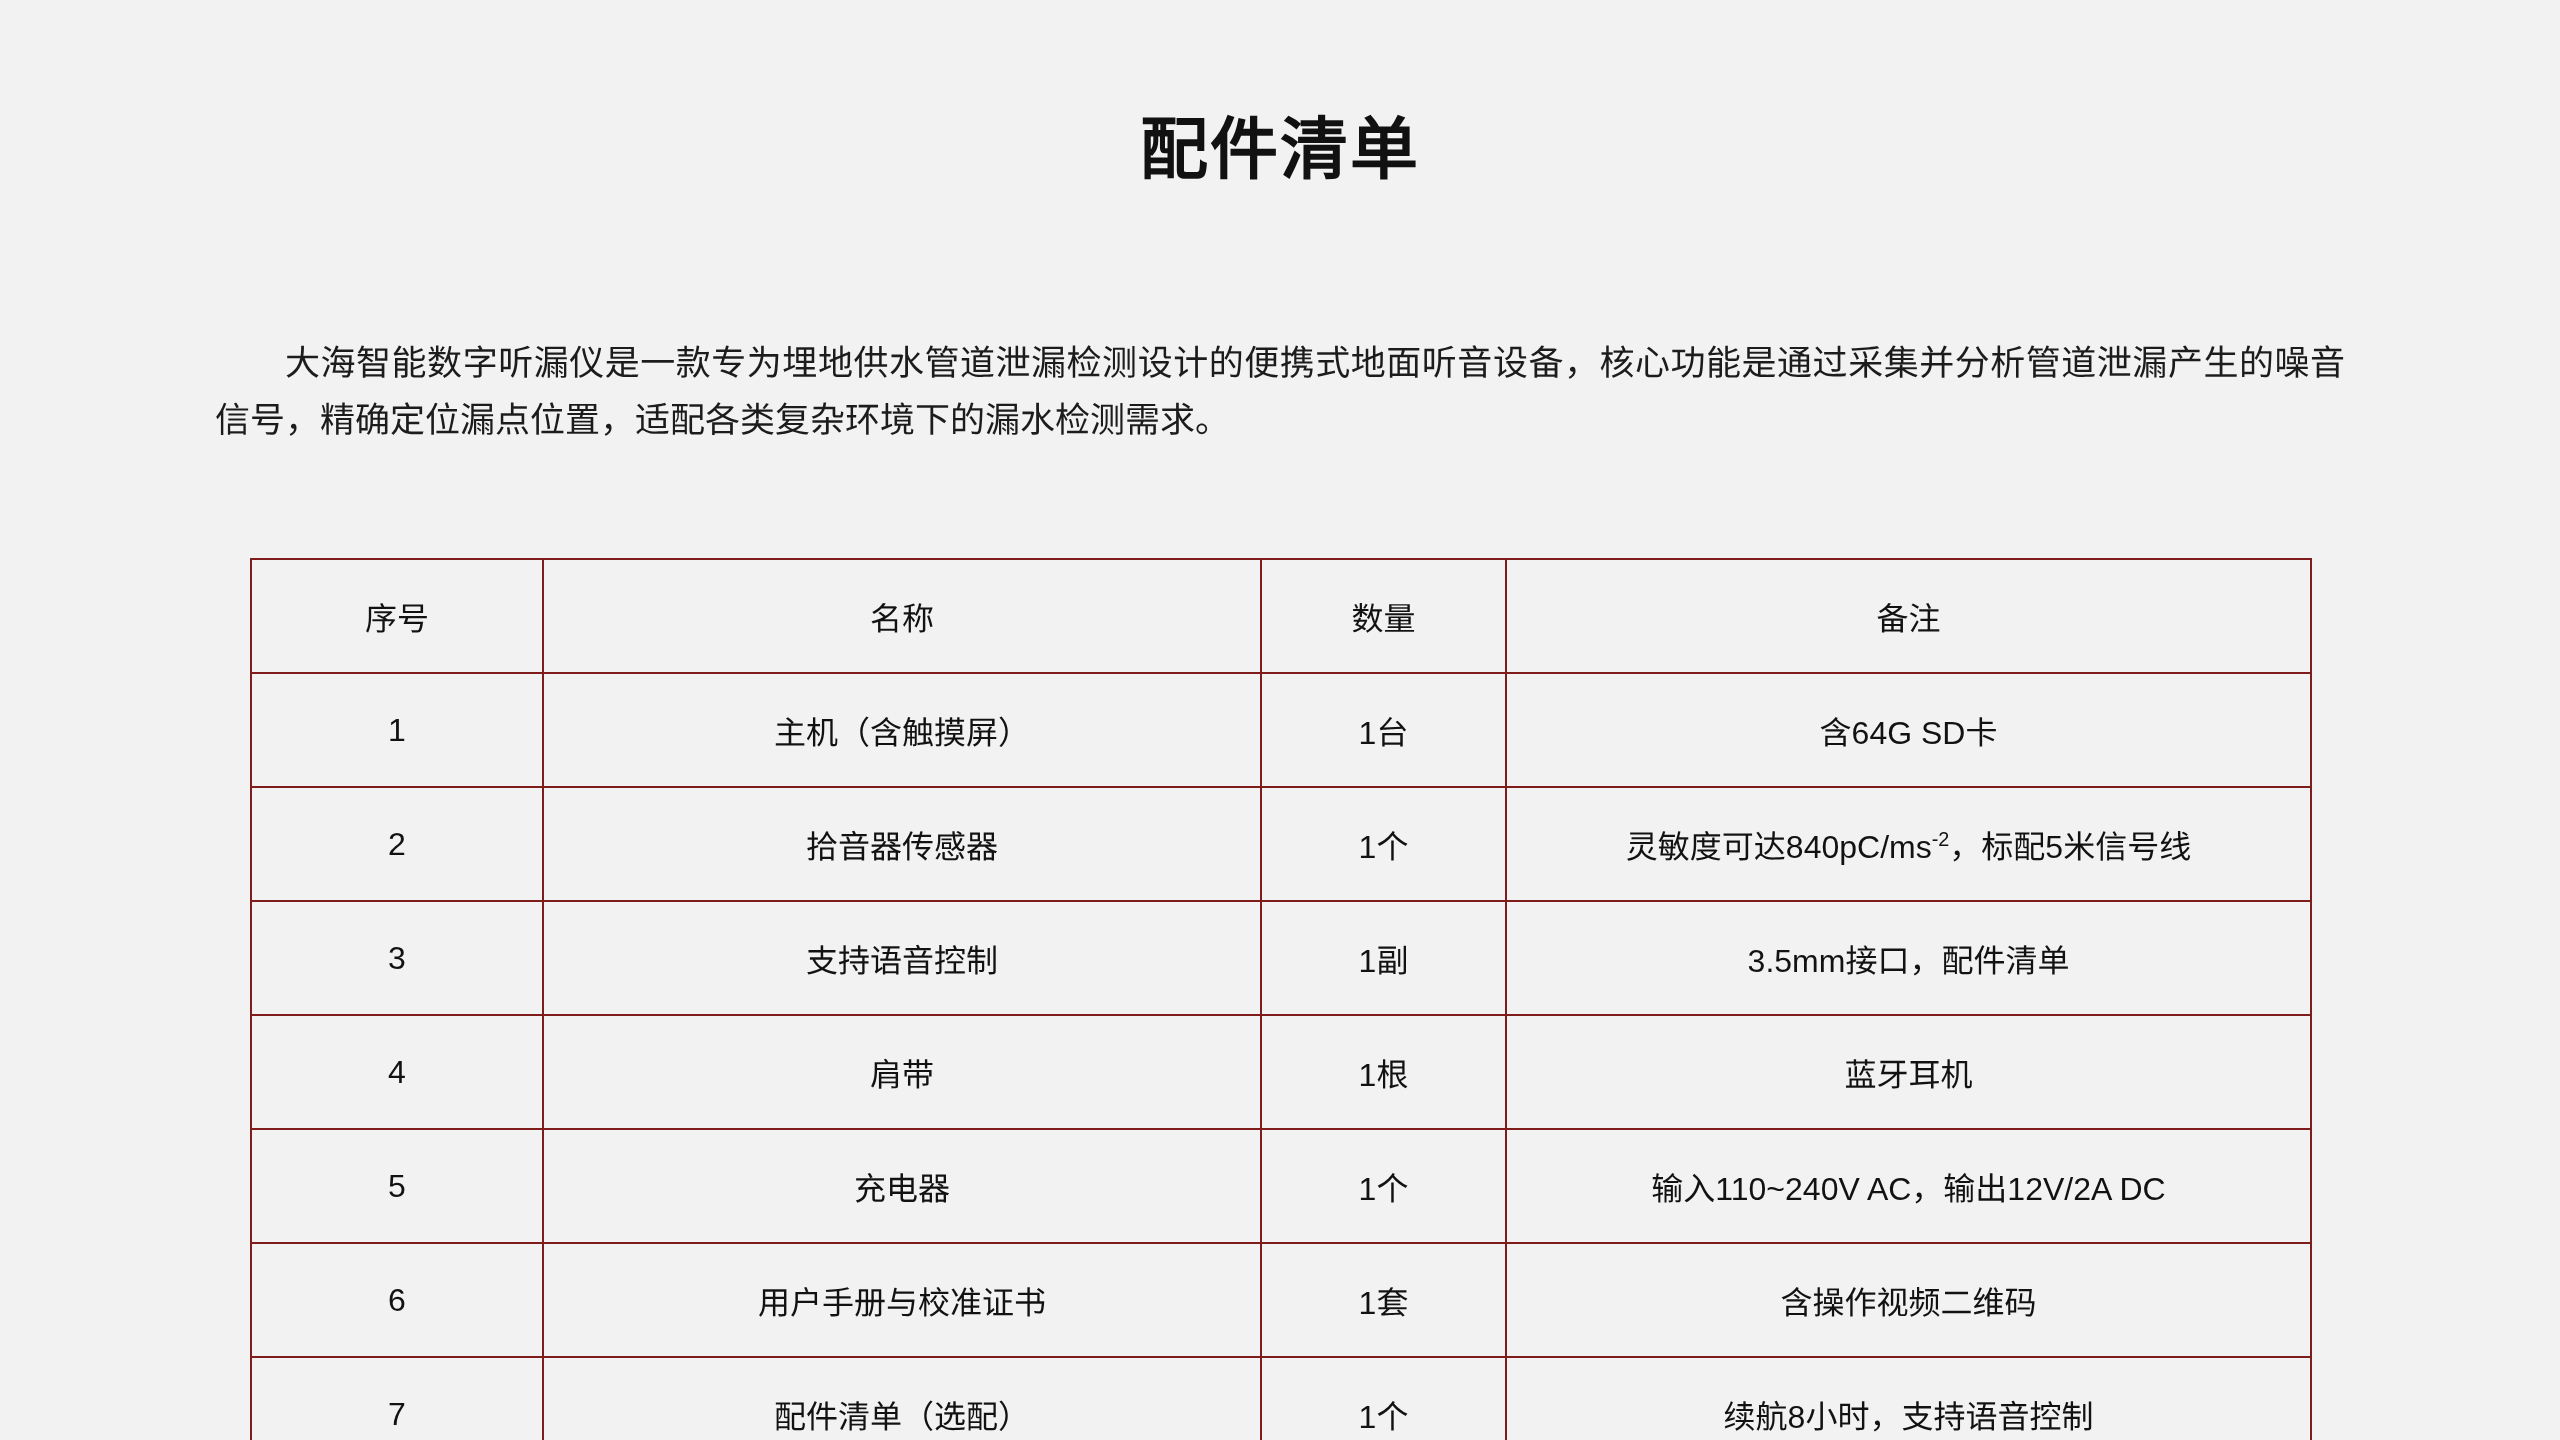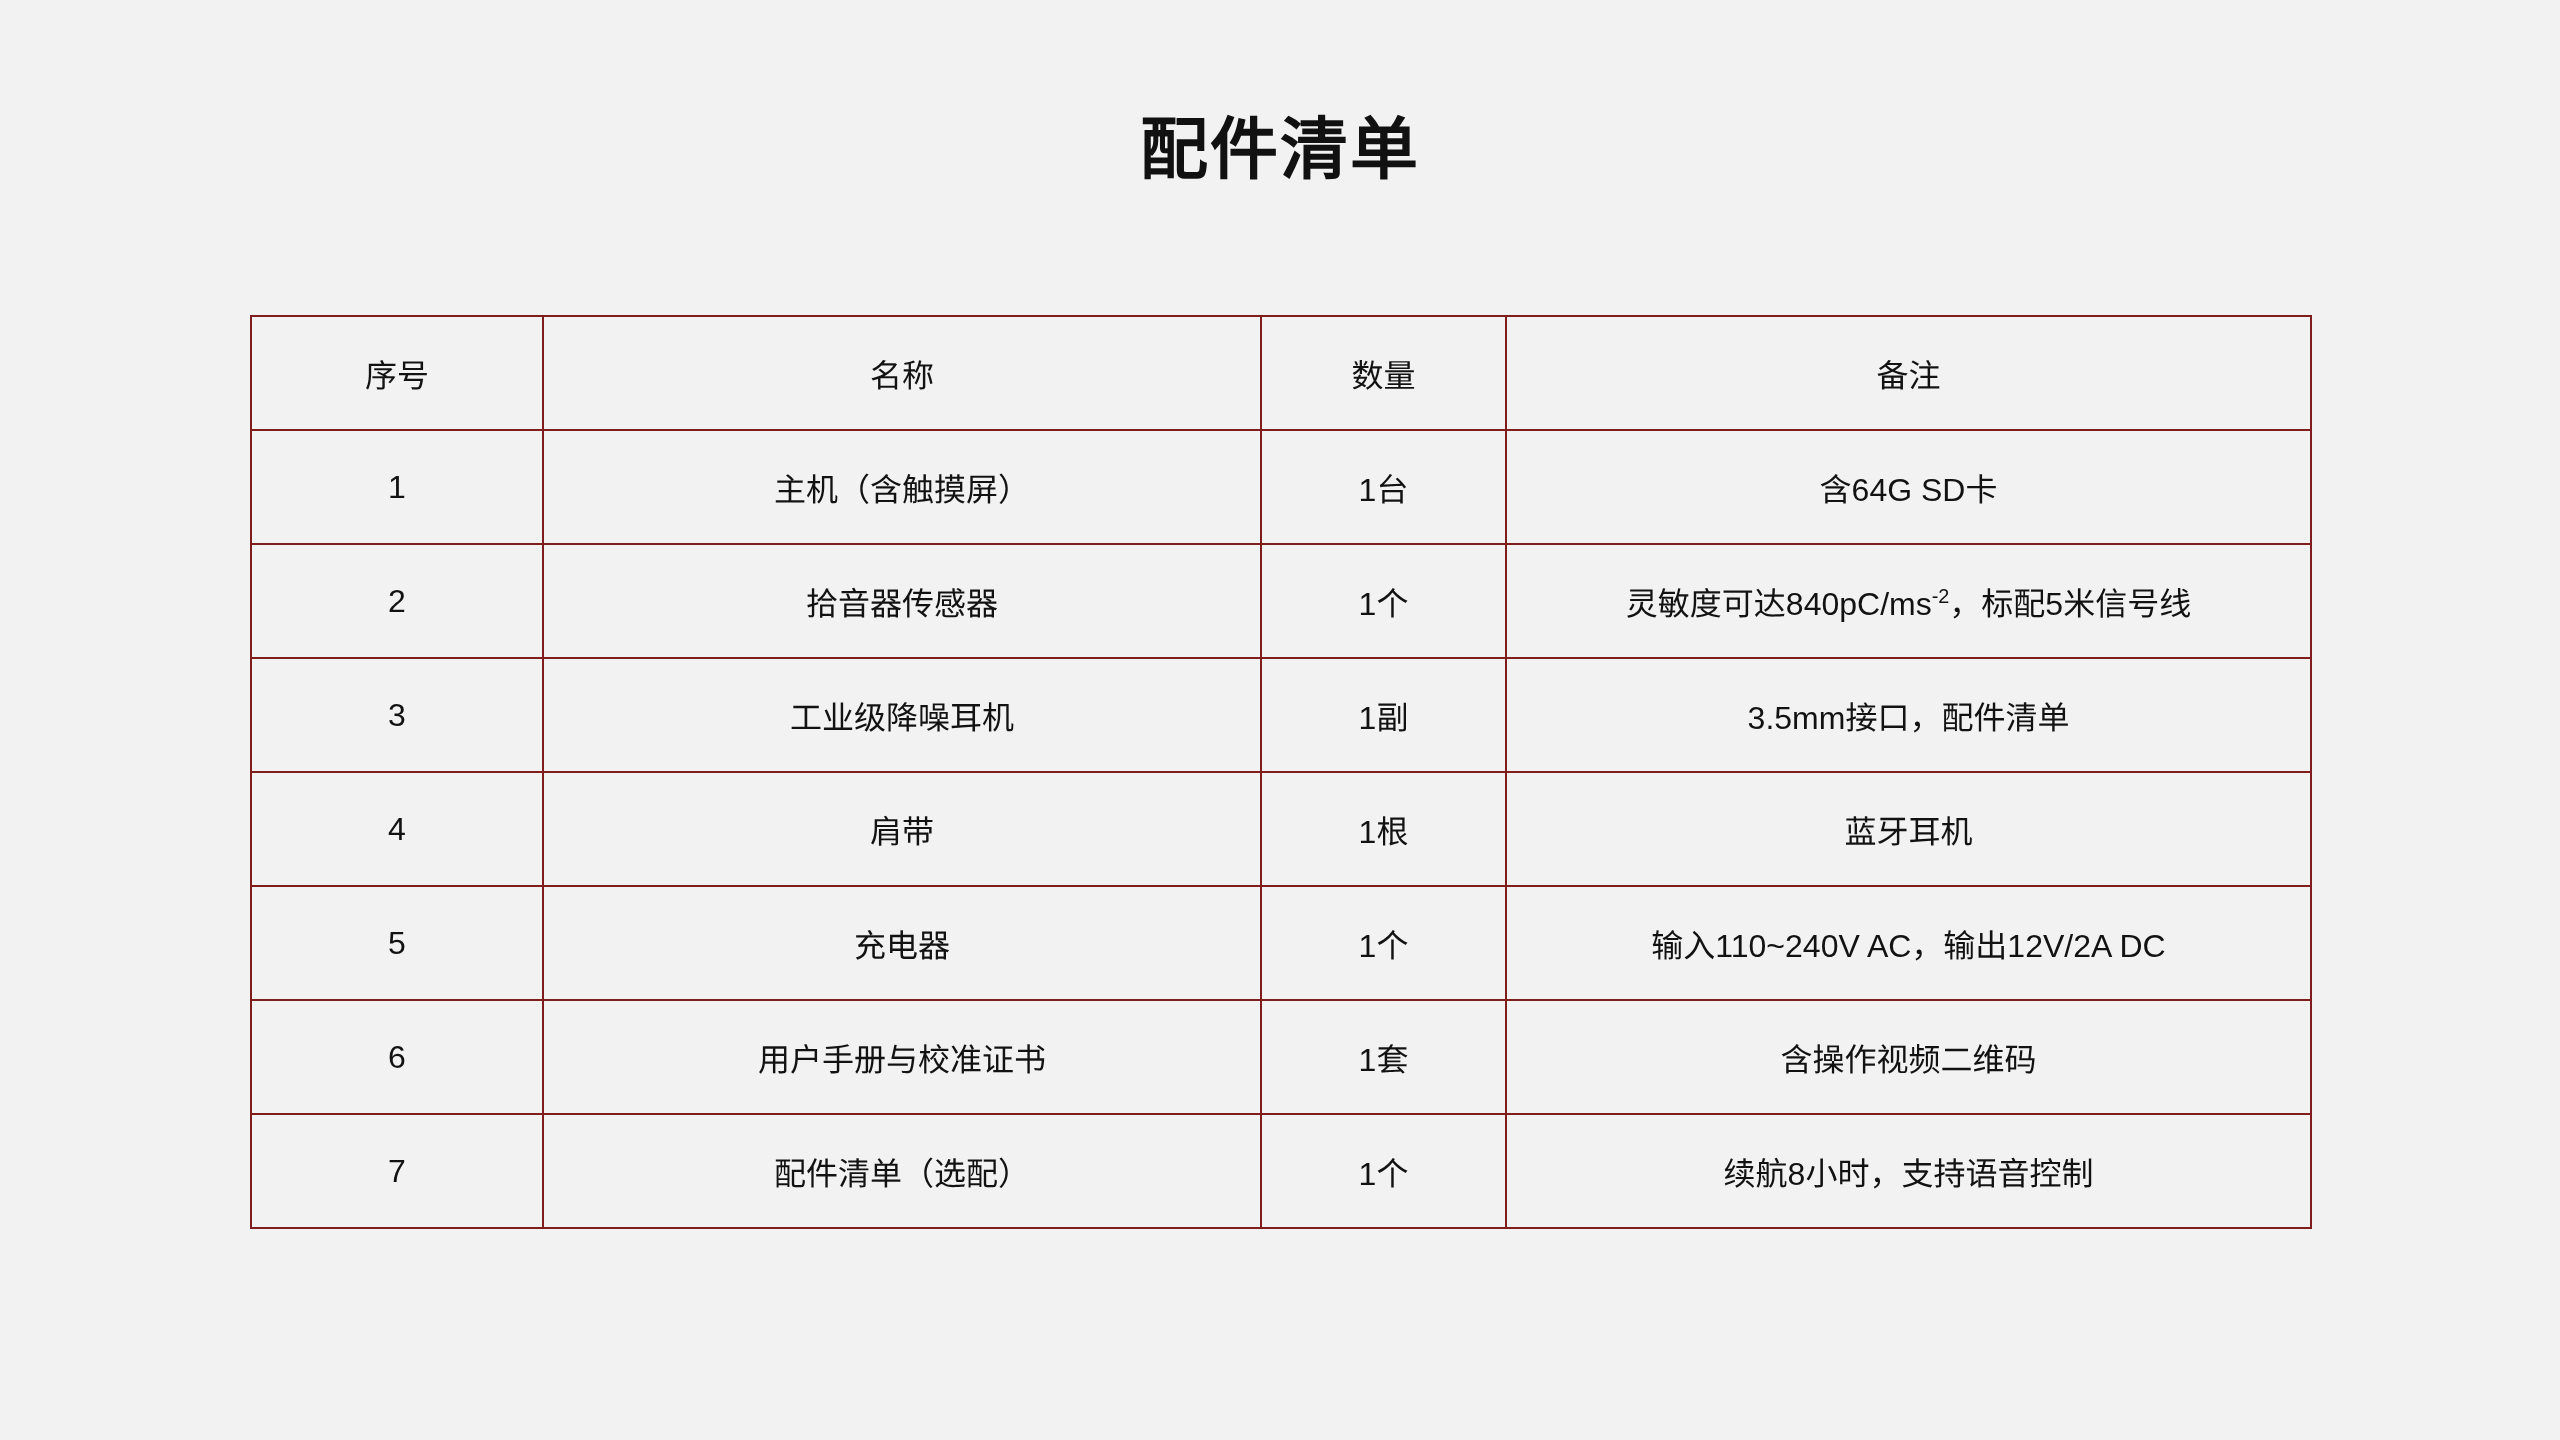--- a/index.html
+++ b/index.html
@@ -72,20 +72,21 @@
     vertical-align: super;
   }
 </style>
 </head>
 <body>
 
 <div class="page">
 
   <h1 class="doc-title">配件清单</h1>
 
+  <p class="intro">大海智能数字听漏仪是一款专为埋地供水管道泄漏检测设计的便携式地面听音设备，核心功能是通过采集并分析管道泄漏产生的噪音信号，精确定位漏点位置，适配各类复杂环境下的漏水检测需求。</p>
 
   <div class="table-wrap">
     <table class="parts">
       <colgroup>
         <col class="c0">
           <col class="c1">
           <col class="c2">
           <col class="c3">
       </colgroup>
       <thead>
@@ -104,21 +105,21 @@
           <td>含64G SD卡</td>
         </tr>
         <tr>
           <td>2</td>
           <td>拾音器传感器</td>
           <td>1个</td>
           <td><span>灵敏度可达840pC/ms</span><sup>-2</sup><span>，标配5米信号线</span></td>
         </tr>
         <tr>
           <td>3</td>
-          <td>工业级降噪耳机</td>
+          <td>支持语音控制</td>
           <td>1副</td>
           <td>3.5mm接口，配件清单</td>
         </tr>
         <tr>
           <td>4</td>
           <td>肩带</td>
           <td>1根</td>
           <td>蓝牙耳机</td>
         </tr>
         <tr>

